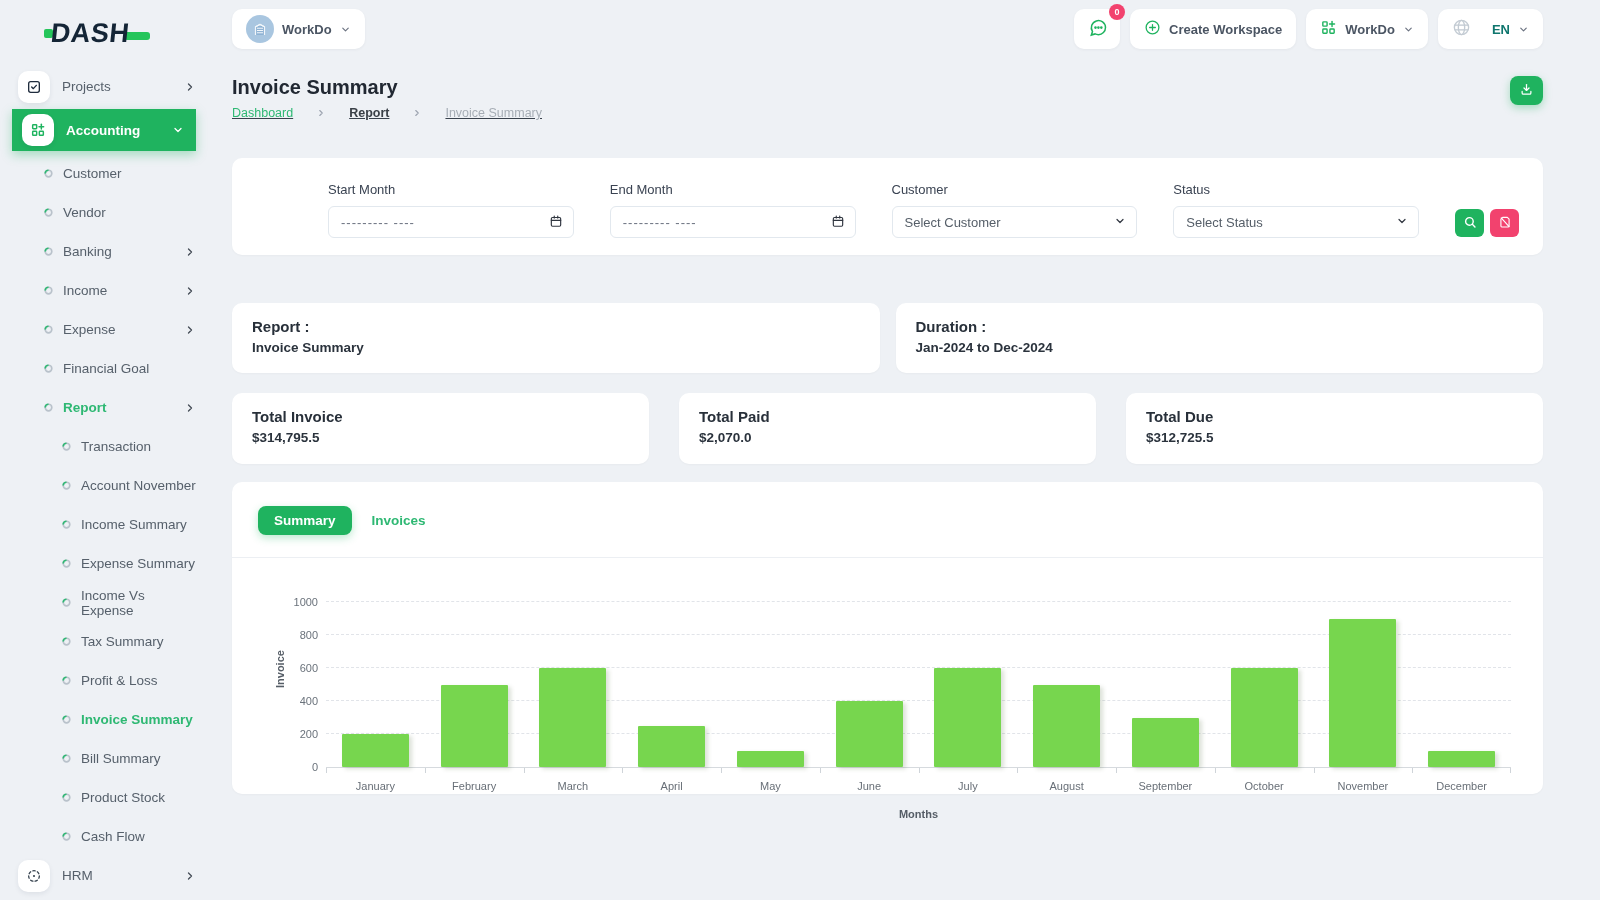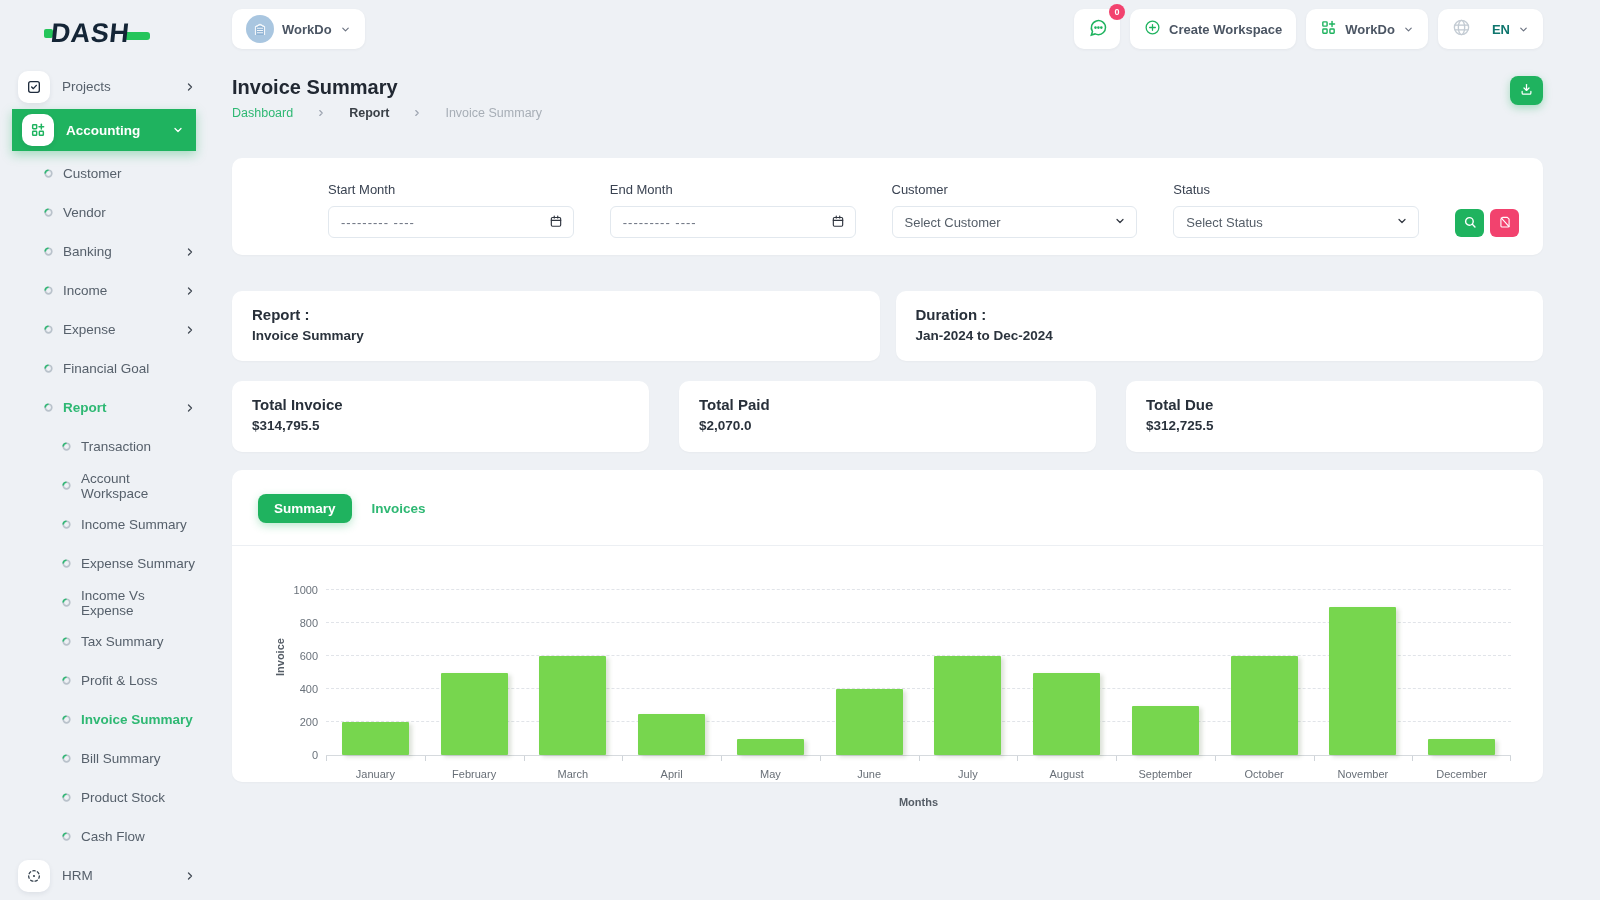--- a/index.html
+++ b/index.html
@@ -42,21 +42,21 @@
           box-shadow:0 1px 3px rgba(30,40,60,.05); }
   .ws-avatar { width:28px; height:28px; border-radius:50%; background:#a9c6e0; display:flex; align-items:center; justify-content:center; overflow:hidden; }
   .topbar-right { display:flex; align-items:center; gap:10px; }
   .icon-btn { position:relative; width:46px; }
   .badge { position:absolute; top:-5px; right:-5px; min-width:16px; height:16px; border-radius:8px; background:#f2426e;
            color:#fff; font-size:9px; font-weight:700; display:flex; align-items:center; justify-content:center; padding:0 4px; }
   .green-txt { color:#0f766e;padding-left:13px; }
 
   .page-head { display:flex; justify-content:space-between; align-items:flex-start; margin-top:18px; }
   .page-title { font-size:20px; font-weight:700; color:#212832; }
-  .breadcrumb { display:flex; align-items:center; gap:23px; margin-top:7px; font-size:12.5px; }
+  .breadcrumb { display:flex; align-items:center; gap:23px; margin-top:7px; font-size:12.5px;text-decoration:underline; }
   .crumb-link { color:#2eb873; font-weight:500; }
   .crumb { color:#3a4047; font-weight:600; }
   .crumb-current { color:#a7aeb6; font-weight:500; }
   .crumb-sep { color:#9ca3af; display:flex; align-items:center; }
   .download-btn { width:33px; height:29px; border:none; border-radius:8px; background:#1fb35f; color:#fff;
                   display:flex; align-items:center; justify-content:center; box-shadow:0 3px 8px rgba(31,179,95,.35); }
 
   .card { background:#fff; border-radius:10px; box-shadow:0 1px 2px rgba(20,30,40,.03); }
 
   .filter-card { margin-top:38px; padding:24px; height:97px; }
@@ -64,21 +64,21 @@
   .field { width:248px; }
   .field-label { font-size:13px; font-weight:500; color:#3a4352; margin-bottom:9px; }
   .input-mock, .select-mock { height:32px; border:1px solid #e2e8ee; border-radius:6px; background:#fff;
        display:flex; align-items:center; justify-content:space-between; padding:0 10px 0 12px; font-size:13px; color:#555e68; }
   .input-mock .ph { color:#6b7280; letter-spacing:1px; }
   .filter-actions { display:flex; gap:6px; margin-top:27px; }
   .sq-btn { width:29px; height:28px; border:none; border-radius:6px; display:flex; align-items:center; justify-content:center; color:#fff; }
   .sq-btn.search { background:#1fb35f; }
   .sq-btn.reset { background:#f2426e; }
 
-  .info-row { display:flex; gap:16px; margin-top:36px; }
+  .info-row { display:flex; gap:16px; margin-top:48px; }
   .info-card { flex:1; height:70px; padding:15px 20px; }
   .info-label { font-size:15px; font-weight:700; color:#28303a; }
   .info-value { font-size:13.5px; font-weight:600; color:#2b333d; margin-top:5px; }
 
   .totals-row { display:flex; gap:30px; margin-top:20px; }
   .total-card { flex:1; height:71px; padding:15px 20px; }
 
   .chart-card { margin-top:18px; height:312px; padding:24px 26px; }
   .tabs { display:flex; align-items:center; gap:16px; }
   .tab { border:none; background:transparent; font-family:inherit; font-size:13.5px; font-weight:600; color:#2eb873; padding:7px 4px; }
@@ -234,21 +234,21 @@
         </span>
         <span class="nav-label" data-interactable="false">Transaction</span>
       </div>
       <div class="nav-row lvl2" data-interactable="true">
         <span class="dot" data-interactable="false">
           <svg width="9" height="9" viewBox="0 0 12 12" fill="none">
             <circle cx="6" cy="6" r="4.4" stroke="#b9c2cb" stroke-width="2.2"></circle>
             <path d="M1.6 6 A4.4 4.4 0 0 1 6 1.6" stroke="#2eb873" stroke-width="2.2" fill="none"></path>
           </svg>
         </span>
-        <span class="nav-label" data-interactable="false">Account Workspace</span>
+        <span class="nav-label" data-interactable="false">Account November</span>
       </div>
       <div class="nav-row lvl2" data-interactable="true">
         <span class="dot" data-interactable="false">
           <svg width="9" height="9" viewBox="0 0 12 12" fill="none">
             <circle cx="6" cy="6" r="4.4" stroke="#b9c2cb" stroke-width="2.2"></circle>
             <path d="M1.6 6 A4.4 4.4 0 0 1 6 1.6" stroke="#2eb873" stroke-width="2.2" fill="none"></path>
           </svg>
         </span>
         <span class="nav-label" data-interactable="false">Income Summary</span>
       </div>

